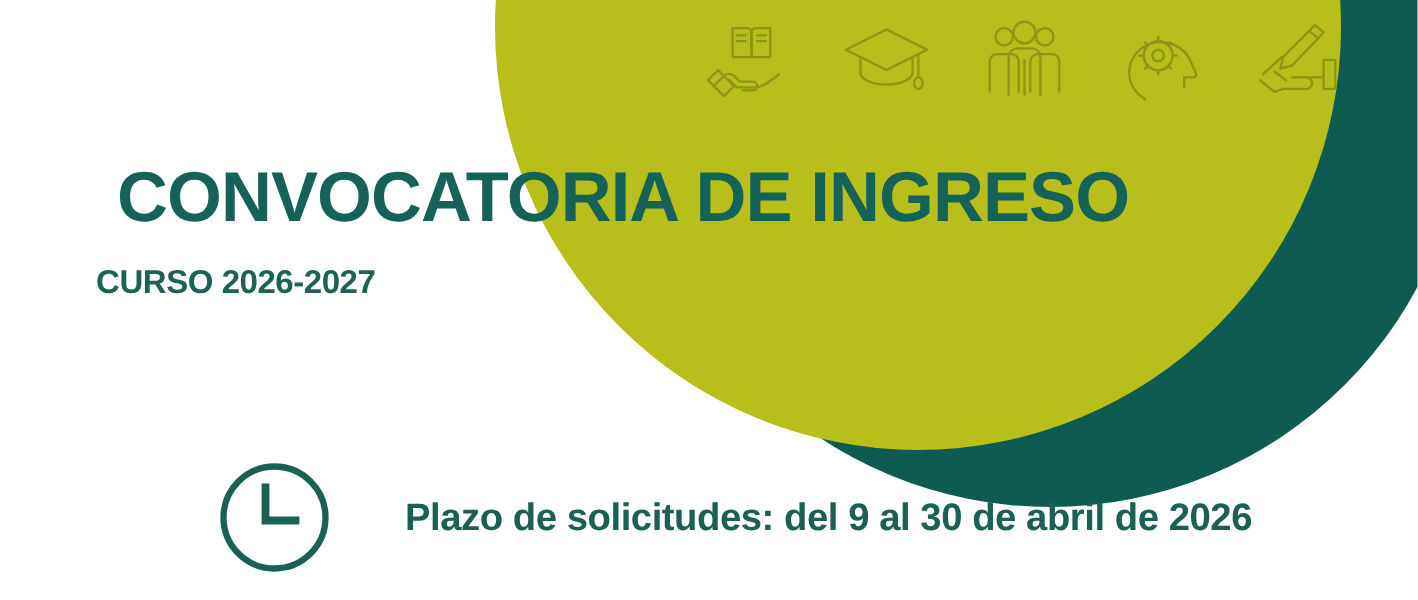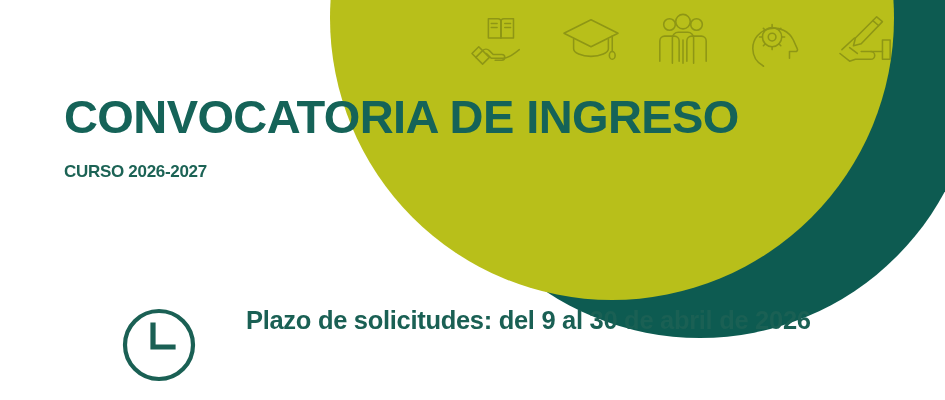--- a/index.html
+++ b/index.html
@@ -62,53 +62,53 @@
     width: 840px;
   }
 
   #page-title {
     font-family: "Liberation Sans", sans-serif;
     font-size: 47px;
     line-height: 54px;
     font-weight: 700;
     letter-spacing: -0.6px;
     color: #156358;
-    margin: 2px;
+    margin: 16px;
     white-space: nowrap;
   }
 
   #page-subtitle {
     font-family: "Liberation Sans", sans-serif;
     font-size: 23px;
     line-height: 34px;
     font-weight: 400;
     letter-spacing: 15.5px;
     color: #3d6b5f;
     margin: 6px 0 0 6px;
     white-space: nowrap;
   }
 
   #course-line {
     font-family: "Liberation Sans", sans-serif;
-    font-size: 17px;
+    font-size: 22px;
     line-height: 28px;
     font-weight: 700;
     letter-spacing: -0.3px;
     color: #1c6355;
     margin: 14px 0 0 2px;
     white-space: nowrap;
   }
 
   
   #deadline-row {
     position: absolute;
-    left: 120px;
+    left: 144px;
     top: 306px;
     display: flex;
-    align-items: flex-start;
+    align-items: center;
     z-index: 4;
   }
   #clock-icon {
     width: 78px;
     height: 78px;
     flex: 0 0 auto;
   }
   #clock-icon svg { display: block; width: 100%; height: 100%; }
 
   #deadline-text {

